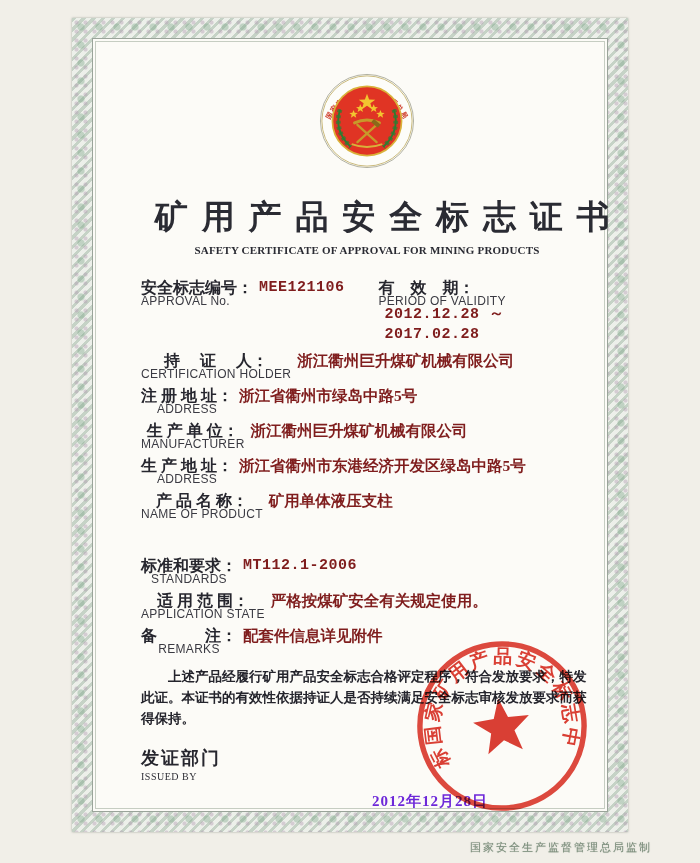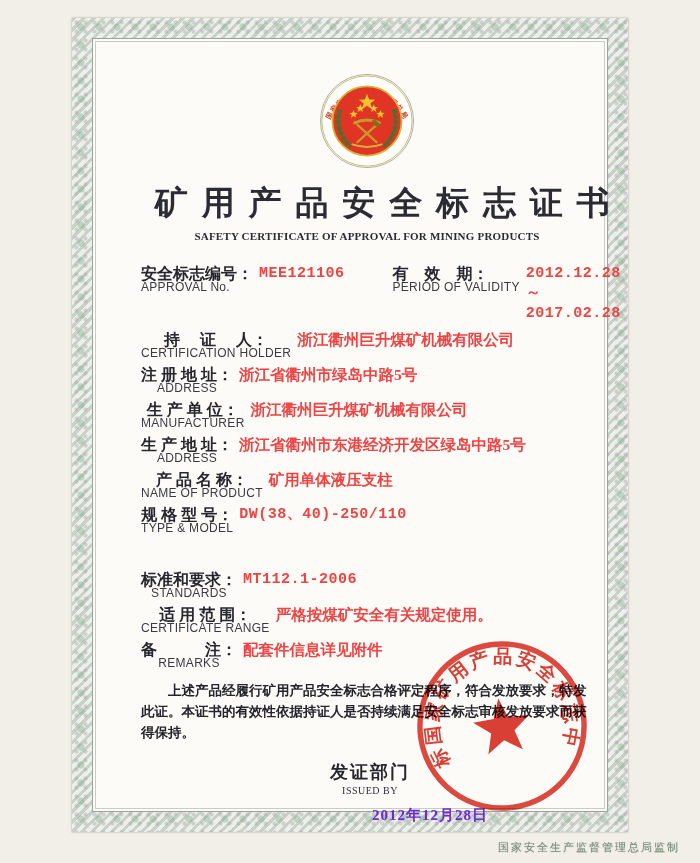--- a/index.html
+++ b/index.html
@@ -29,66 +29,66 @@
     box-shadow:inset 0 0 0 2px #fcfbf7, inset 0 0 0 3px #c6cdc2;
     position:relative;
   }
   .content { position:absolute; left:0; top:0; right:0; bottom:0; padding:30px 14px 0 48px; }
 
   
   .emblem { display:block; width:96px; height:96px; margin:4px auto 0 auto; }
 
   
   .title-cn {
-    margin-top:12px; text-align:center;
+    margin-top:26px; text-align:center;
     font-size:33px; font-weight:bold; color:#2a2b33;
     letter-spacing:0.42em; text-indent:0.42em; white-space:nowrap;
   }
   .title-en {
     margin-top:4px; text-align:center;
     font-size:11px; font-weight:bold; color:#2a2b33; letter-spacing:0.2px;
   }
 
   
   .rows { margin-top:22px; }
   .row { display:flex; align-items:flex-start; margin-bottom:8px; min-height:26px;text-align:center; }
   .lbl { flex:0 0 auto; }
   .lbl .cn { font-size:16px; font-weight:bold; line-height:19px; white-space:nowrap; }
   .lbl .en { font-size:12px; color:#3a3a42; letter-spacing:.3px; line-height:8px;
              font-family:"Liberation Sans","DejaVu Sans",sans-serif; }
-  .val { font-size:15.5px; font-weight:600; color:#ef4444; line-height:20px; padding-left:6px; margin-top:0; }
+  .val { font-size:15.5px; font-weight:600; color:#7f1d1d; line-height:20px; padding-left:6px; margin-top:0; }
   .mono { font-family:"Liberation Mono","DejaVu Sans Mono",monospace; font-weight:bold; font-size:15px; letter-spacing:.5px; }
 
   .toprow { display:flex; margin-bottom:6px; }
   .toprow .cell { display:flex; }
-  .cell-validity { margin-left:48px; }
+  .cell-validity { margin-left:34px;flex-direction:column; }
 
   .gap { height:30px; }
 
   
   .statement {
     margin-top:14px; width:458px;
     font-size:13.5px; font-weight:600; line-height:1.55;
     text-indent:2em; color:#24242c;
   }
 
   
-  .issued { margin-top:16px; width:458px; text-align:center; }
+  .issued { margin-top:16px; width:458px; }
   .issued .cn { font-size:18px; font-weight:bold; letter-spacing:2px; }
   .issued .en { font-size:10px; letter-spacing:.5px; margin-top:1px;
                 font-family:Liberation Serif, serif; color:#2e2e36; }
   .date { width:458px; text-align:center; padding-left:120px; margin-top:10px;
           font-size:15px; font-weight:bold; color:#6d28d9; letter-spacing:1px; }
 
   
   .seal { position:absolute; left:320px; top:598px; width:178px; height:178px;
           opacity:.9; mix-blend-mode:multiply; transform:rotate(-8deg); }
 
   .bottom-caption {
-    position:absolute; right:20px; top:840px;
+    position:absolute; right:48px; top:840px;
     font-size:11px; letter-spacing:2px; color:#7c8e7c;
     text-shadow:0 0 1px rgba(124,142,124,.6);
   }
 </style>
 </head>
 <body>
 
 <div class="frame">
   <div class="inner">
     <div class="content">
@@ -181,41 +181,34 @@
             </div>
           <div class="val">浙江省衢州市东港经济开发区绿岛中路5号</div>
         </div>
         <div class="row">
           <div class="lbl">
               <div class="cn">产 品 名 称：</div>
           <div class="en">NAME OF PRODUCT</div>
             </div>
           <div class="val">矿用单体液压支柱</div>
         </div>
-        <div class="row">
-          <div class="lbl">
-              <div class="cn">规 格 型 号：</div>
-          <div class="en">TYPE &amp; MODEL</div>
-            </div>
-          <div class="val mono">DW(38、40)-250/110</div>
-        </div>
 
         <div class="gap"></div>
 
         <div class="row">
           <div class="lbl">
               <div class="cn">标准和要求：</div>
           <div class="en">STANDARDS</div>
             </div>
           <div class="val mono">MT112.1-2006</div>
         </div>
         <div class="row">
           <div class="lbl">
               <div class="cn">适 用 范 围：</div>
-          <div class="en">CERTIFICATE RANGE</div>
+          <div class="en">APPLICATION STATE</div>
             </div>
           <div class="val">严格按煤矿安全有关规定使用。</div>
         </div>
         <div class="row">
           <div class="lbl">
               <div class="cn">备　　　注：</div>
           <div class="en">REMARKS</div>
             </div>
           <div class="val">配套件信息详见附件</div>
         </div>

